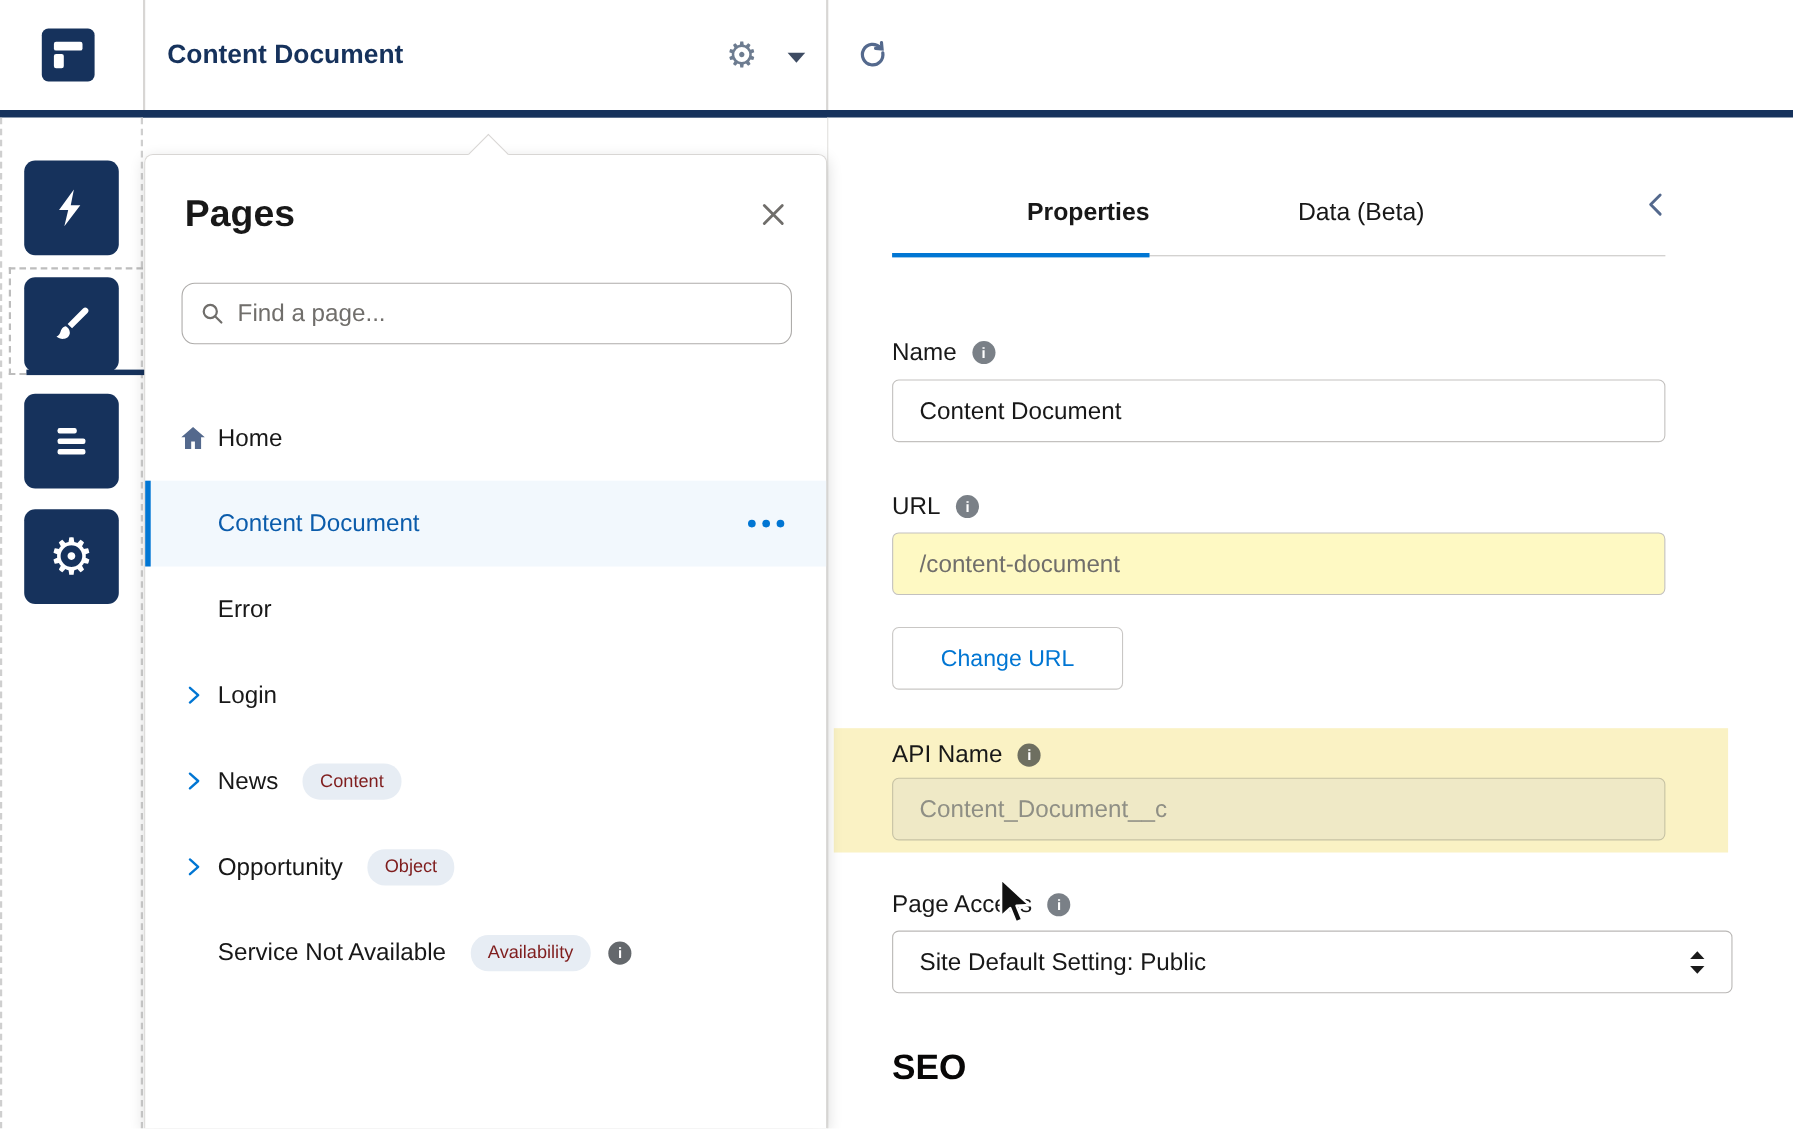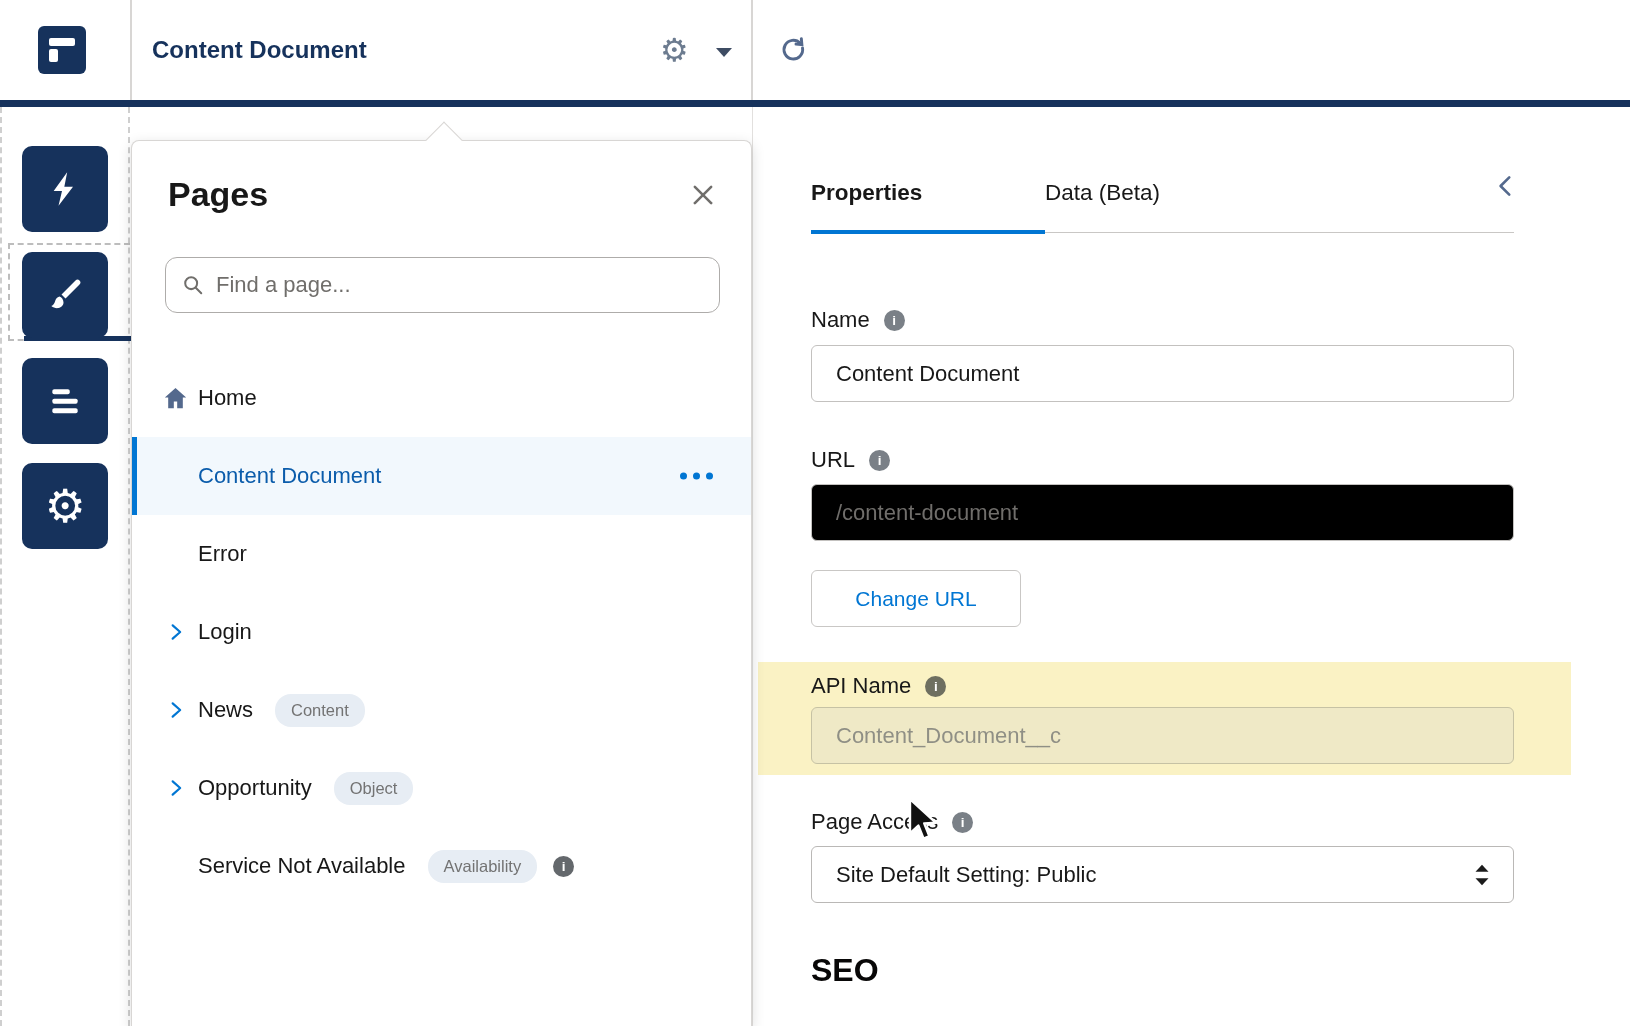--- a/index.html
+++ b/index.html
@@ -47,50 +47,50 @@
   .search-box input::placeholder { color:#706e6b; }
   .pages-list { position:absolute; left:0; top:218px; width:100%; }
   .row { position:relative; height:78px; display:flex; align-items:center; padding-left:66px; cursor:pointer; }
   .row-icon { position:absolute; left:30px; top:50%; transform:translateY(-50%); display:flex; }
   .row-chevron { position:absolute; left:34px; top:50%; transform:translateY(-50%); display:flex; }
   .row-label { font-size:22px; color:#181818; }
   .row.selected { background:#f2f8fd; border-left:5px solid #0176d3; padding-left:61px; }
   .row.selected .row-label { color:#0b5cab; }
   .row-dots { position:absolute; right:38px; top:50%; transform:translateY(-50%); display:flex; gap:6px; }
   .row-dots i { width:7px; height:7px; border-radius:50%; background:#0176d3; display:block; }
-  .badge { margin-left:22px; background:#e7edf4; color:#737373; font-size:16.5px;
+  .badge { margin-left:22px; background:#e7edf4; color:#7f1d1d; font-size:16.5px;
     padding:7px 16px; border-radius:16px; white-space:nowrap; }
   .info-icon { display:inline-flex; width:21px; height:21px; border-radius:50%; background:#7a8087;
     color:#fff; align-items:center; justify-content:center; font-size:13.5px; font-weight:bold; flex:none; }
   .info-icon::after { content:"i"; }
   .row .info-icon { margin-left:16px; background:#64686c; }
 
   
   .props-panel { position:absolute; left:752px; top:107px; width:878px; height:919px; background:#fff;
     border-left:1px solid #e2e0de; }
   .tabs { position:absolute; left:58px; top:46px; width:703px; height:80px; display:flex;
     border-bottom:1px solid #c9c7c5; }
-  .tab { position:relative; height:100%; display:flex; align-items:center; justify-content:flex-start;
+  .tab { position:relative; height:100%; display:flex; align-items:center; justify-content:flex-end;
     font-size:22.5px; color:#181818; cursor:pointer; }
   .tab.t1 { width:234px; font-weight:bold; }
   .tab.t2 { width:250px; }
   .tab.active::after { content:""; position:absolute; left:0; right:0; bottom:-2px; height:4.5px; background:#0176d3; }
   .collapse-chev { position:absolute; left:740px; top:66px; cursor:pointer; display:flex; }
 
   .field-label { position:absolute; left:58px; display:flex; align-items:center; gap:14px;
     font-size:22px; color:#181818; }
   .text-input { position:absolute; left:58px; width:703px; height:57px; border:1.5px solid #c3c1bf;
     border-radius:6px; padding:0 24px; font-size:22px; color:#181818; font-family:inherit; background:#fff; outline:none; }
-  .text-input:disabled { background:#000000; color:#706e6b; }
+  .text-input:disabled { background:#fef9c3; color:#706e6b; }
   .change-url { position:absolute; left:58px; top:463px; width:210px; height:57px; background:#fff;
     border:1.5px solid #c9c7c5; border-radius:6px; font-size:21px; color:#0176d3; font-family:inherit;
     cursor:pointer; font-weight:500; }
   .api-highlight { position:absolute; left:5px; top:555px; width:813px; height:113px; background:#faf2c4; }
   .api-input { background:#efe9c6 !important; border-color:#c6c2a4 !important; color:#8f8f85 !important; }
-  .select-box { position:absolute; left:58px; top:739px; width:703px; height:57px; background:#fff;
+  .select-box { position:absolute; left:58px; top:739px; width:764px; height:57px; background:#fff;
     border:1.5px solid #bab8b6; border-radius:6px; display:flex; align-items:center; padding:0 20px 0 24px;
     font-size:22px; color:#181818; cursor:pointer; }
   .select-box .sel-text { flex:1; }
   .seo-heading { position:absolute; left:58px; top:845px; font-size:32px; font-weight:bold; color:#080707; }
 
   .cursor { position:absolute; left:903px; top:797px; z-index:20; pointer-events:none; }
 </style>
 </head>
 <body>
 

